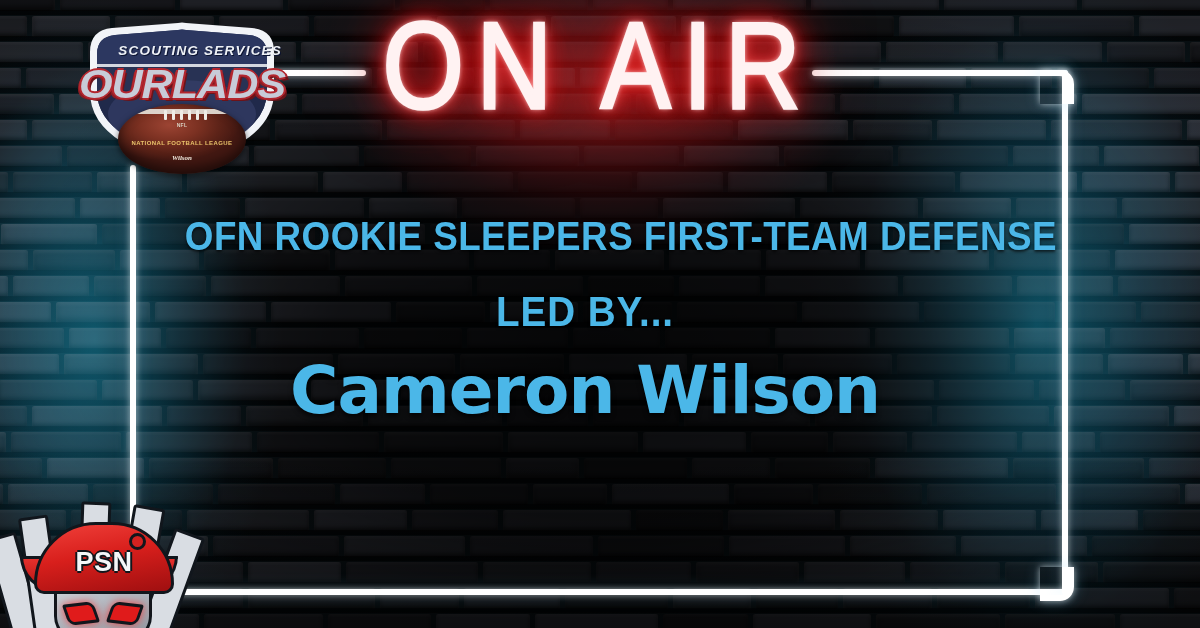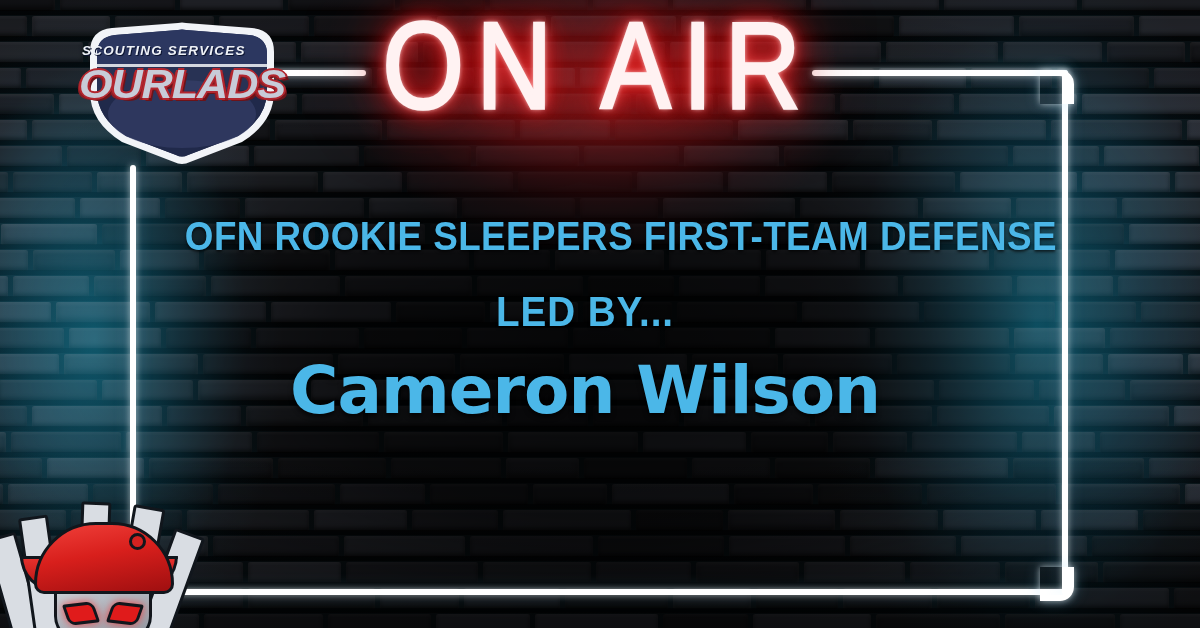--- a/index.html
+++ b/index.html
@@ -55,21 +55,21 @@
       0 0 11px #ff6b6b,
       0 0 22px #ff2222,
       0 0 40px #e00d12,
       0 0 72px #b3070b;
     transform:scaleY(1.18);
   }
 
   
   #logo{position:absolute;left:82px;top:18px;width:200px;height:148px;}
   .shield{position:absolute;inset:0;}
-  .logo-txt-top{position:absolute;left:0;right:0;top:25px;text-align:left;
+  .logo-txt-top{position:absolute;left:0;right:0;top:25px;text-align:right;
     font-family:"Liberation Sans",sans-serif;font-weight:700;font-style:italic;
     font-size:13.5px;letter-spacing:1.2px;color:#eef1f6;
     text-shadow:1px 1px 0 #0b1330;}
   .logo-txt-main{position:absolute;left:0;right:0;top:44px;text-align:center;
     font-family:"Liberation Sans",sans-serif;font-weight:700;font-style:italic;
     font-size:40px;letter-spacing:-1px;
     color:#c8ccd8;
     text-shadow:
       -2px 0 0 #b3272f, 2px 0 0 #b3272f, 0 -2px 0 #b3272f, 0 2px 0 #b3272f,
       -3px 2px 0 #8c1d24, 3px 3px 0 #6d1319;
@@ -536,35 +536,50 @@
                Q15 100 15 73 Z" fill="#283254"></path>
       <path d="M15 36 Q15 19 33 17 L96 12 Q100 11 104 12 L167 17 Q185 19 185 36
                L185 46 L15 46 Z" fill="#2c3760"></path>
       <rect x="15" y="46" width="170" height="3" fill="#f2f4f8" opacity=".85"></rect>
       <path d="M15 72 L185 72 L185 73 Q185 100 156 118 L106 137 Q100 140 94 137
                L44 118 Q15 100 15 73 Z" fill="#20294a"></path>
       <ellipse cx="100" cy="96" rx="74" ry="34" fill="#3a4470" opacity=".55"></ellipse>
     </svg>
     <div class="logo-txt-top">SCOUTING SERVICES</div>
     <div class="logo-txt-main">OURLADS</div>
+    <div class="ball">
+      <div class="ball-stripe"></div>
+      <div class="laces">
+        <i style="left:0"></i>
+          <i style="left:8px"></i>
+          <i style="left:16px"></i>
+        <i style="left:24px"></i>
+          <i style="left:32px"></i>
+          <i style="left:40px"></i>
+      </div>
+      <div class="ball-nfl">NFL</div>
+      <div class="ball-text">NATIONAL FOOTBALL LEAGUE</div>
+      <div class="ball-wilson">Wilson</div>
+    </div>
   </div>
 
   <div id="headline">OFN ROOKIE SLEEPERS FIRST-TEAM  DEFENSE</div>
   <div id="subline">LED BY...</div>
   <div id="feature-name">Cameron Wilson</div>
 
   <div id="mascot">
     <div class="spike" style="left:6px;  top:34px; width:26px; height:96px; transform:rotate(-16deg);"></div>
     <div class="spike" style="left:34px; top:16px; width:24px; height:112px;transform:rotate(-8deg);"></div>
     <div class="spike" style="left:88px; top:2px;  width:24px; height:74px; transform:rotate(2deg);"></div>
     <div class="spike" style="left:132px;top:6px;  width:26px; height:106px;transform:rotate(10deg);"></div>
     <div class="spike" style="left:164px;top:30px; width:26px; height:100px;transform:rotate(20deg);"></div>
     <div class="head">
       <div class="eye l"></div>
       <div class="eye r"></div>
     </div>
     <div class="brim"></div>
     <div class="cap">
       <div class="cap-btn"></div>
+      <div class="cap-txt">PSN</div>
     </div>
   </div>
 
 </div>
 
 </body></html>

